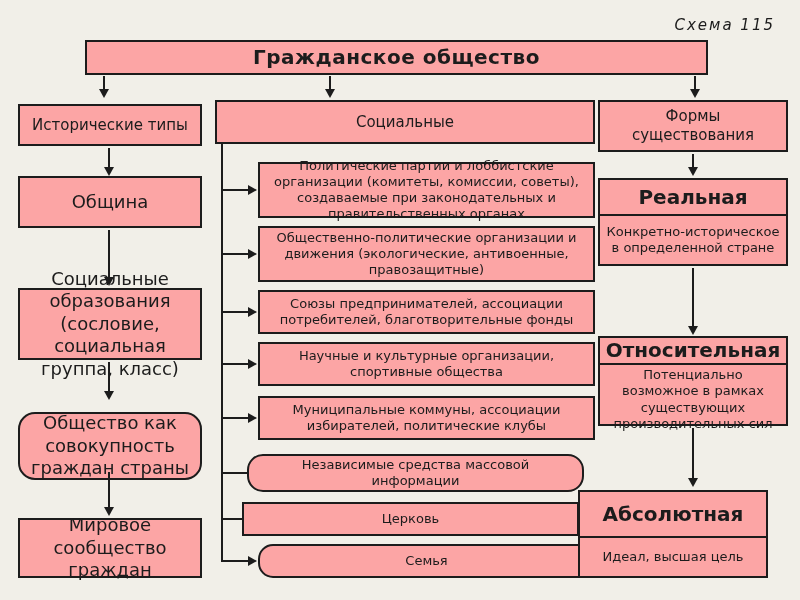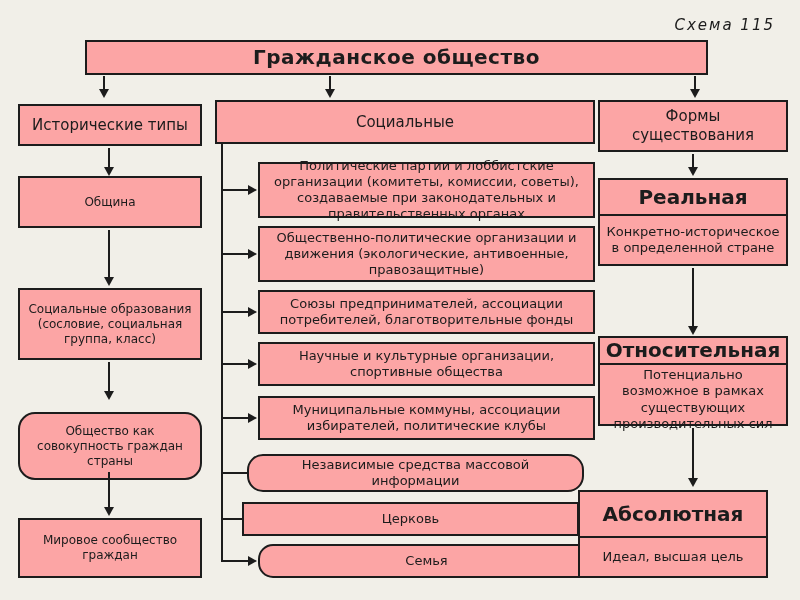--- a/index.html
+++ b/index.html
@@ -19,21 +19,21 @@
     border:2px solid #1c1c1c;
     background:#fca5a5;
     box-sizing:border-box;
     display:flex; flex-direction:column;
     align-items:center; justify-content:center;
     text-align:center;
     line-height:1.25;
   }
   .title-box { font-weight:bold; font-size:20px; letter-spacing:0.5px; }
   .col-header { font-size:15px; }
-  .left-item  { font-size:12px; padding:2px 6px; }
+  .left-item  { font-size:18px; padding:2px 6px; }
   .mid-item   { font-size:13px; padding:2px 8px; }
   .form-box   { padding:0; justify-content:flex-start; }
   .form-title {
     width:100%; box-sizing:border-box;
     border-bottom:2px solid #1c1c1c;
     font-weight:bold; font-size:20px;
     display:flex; align-items:center; justify-content:center;
   }
   .form-desc  {
     flex:1; width:100%; box-sizing:border-box;

